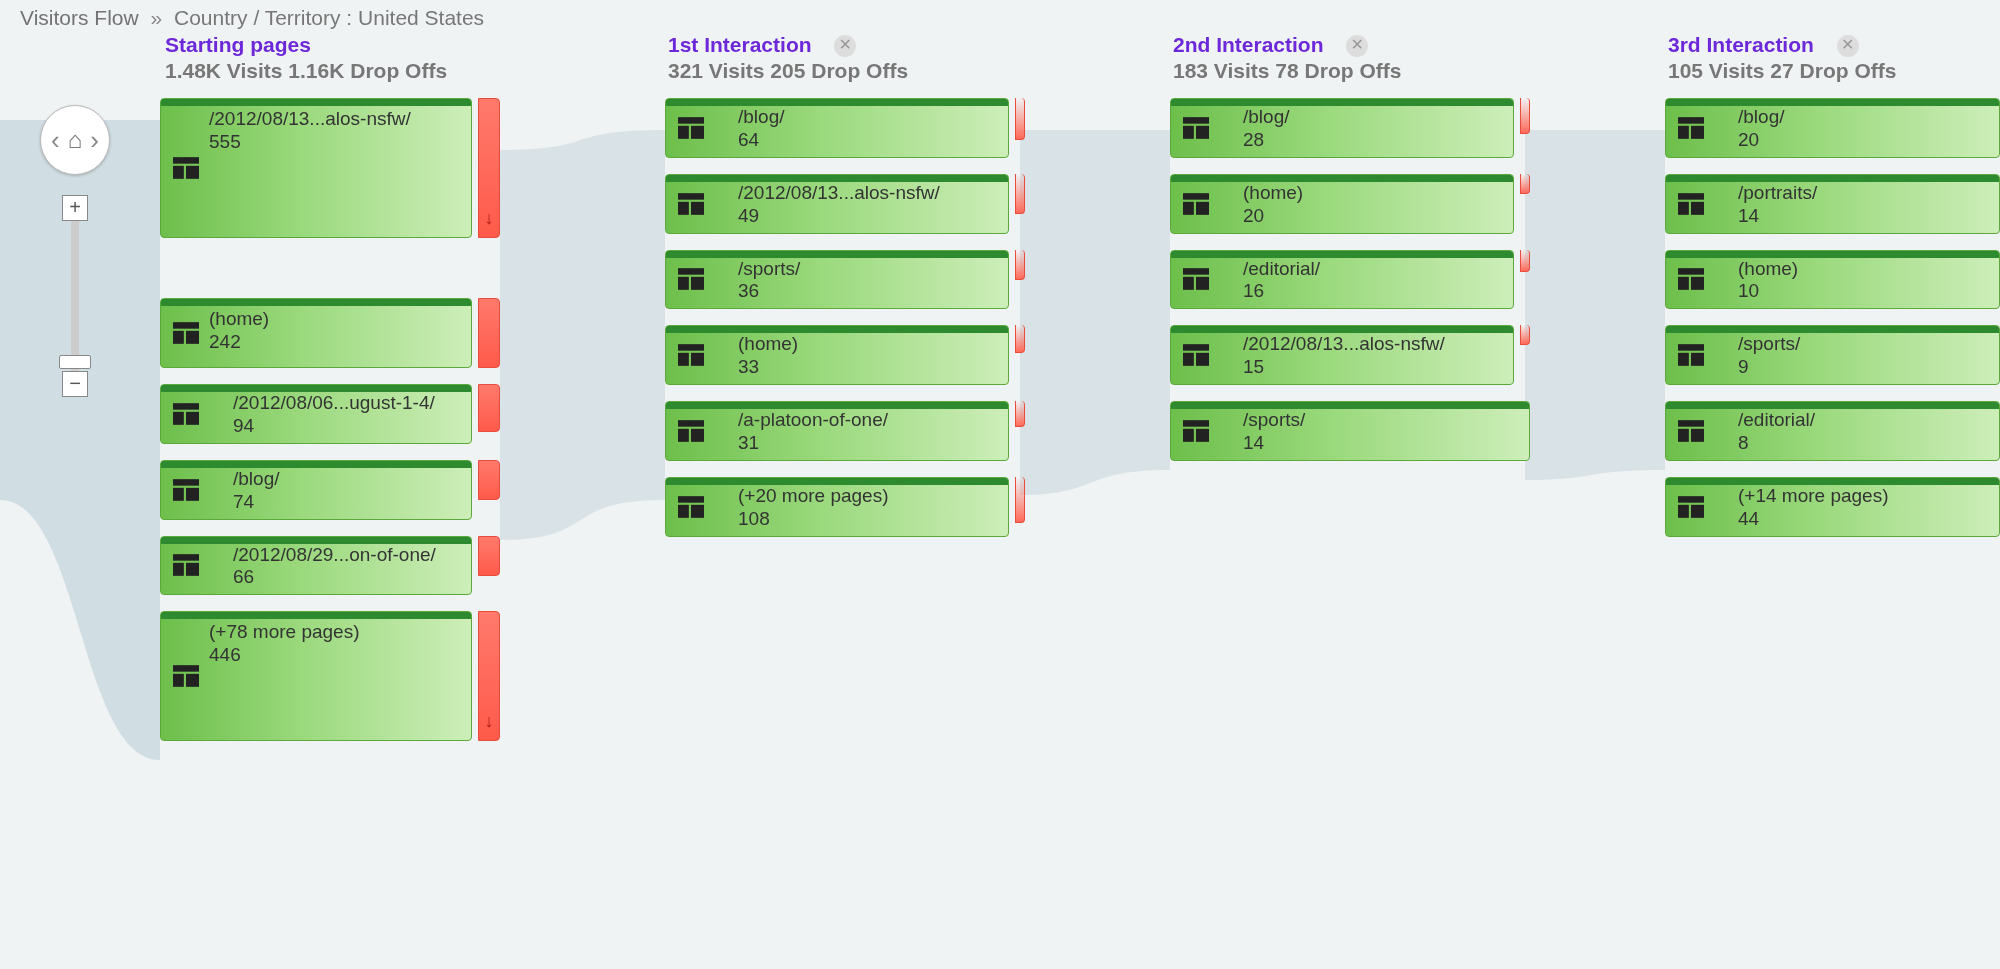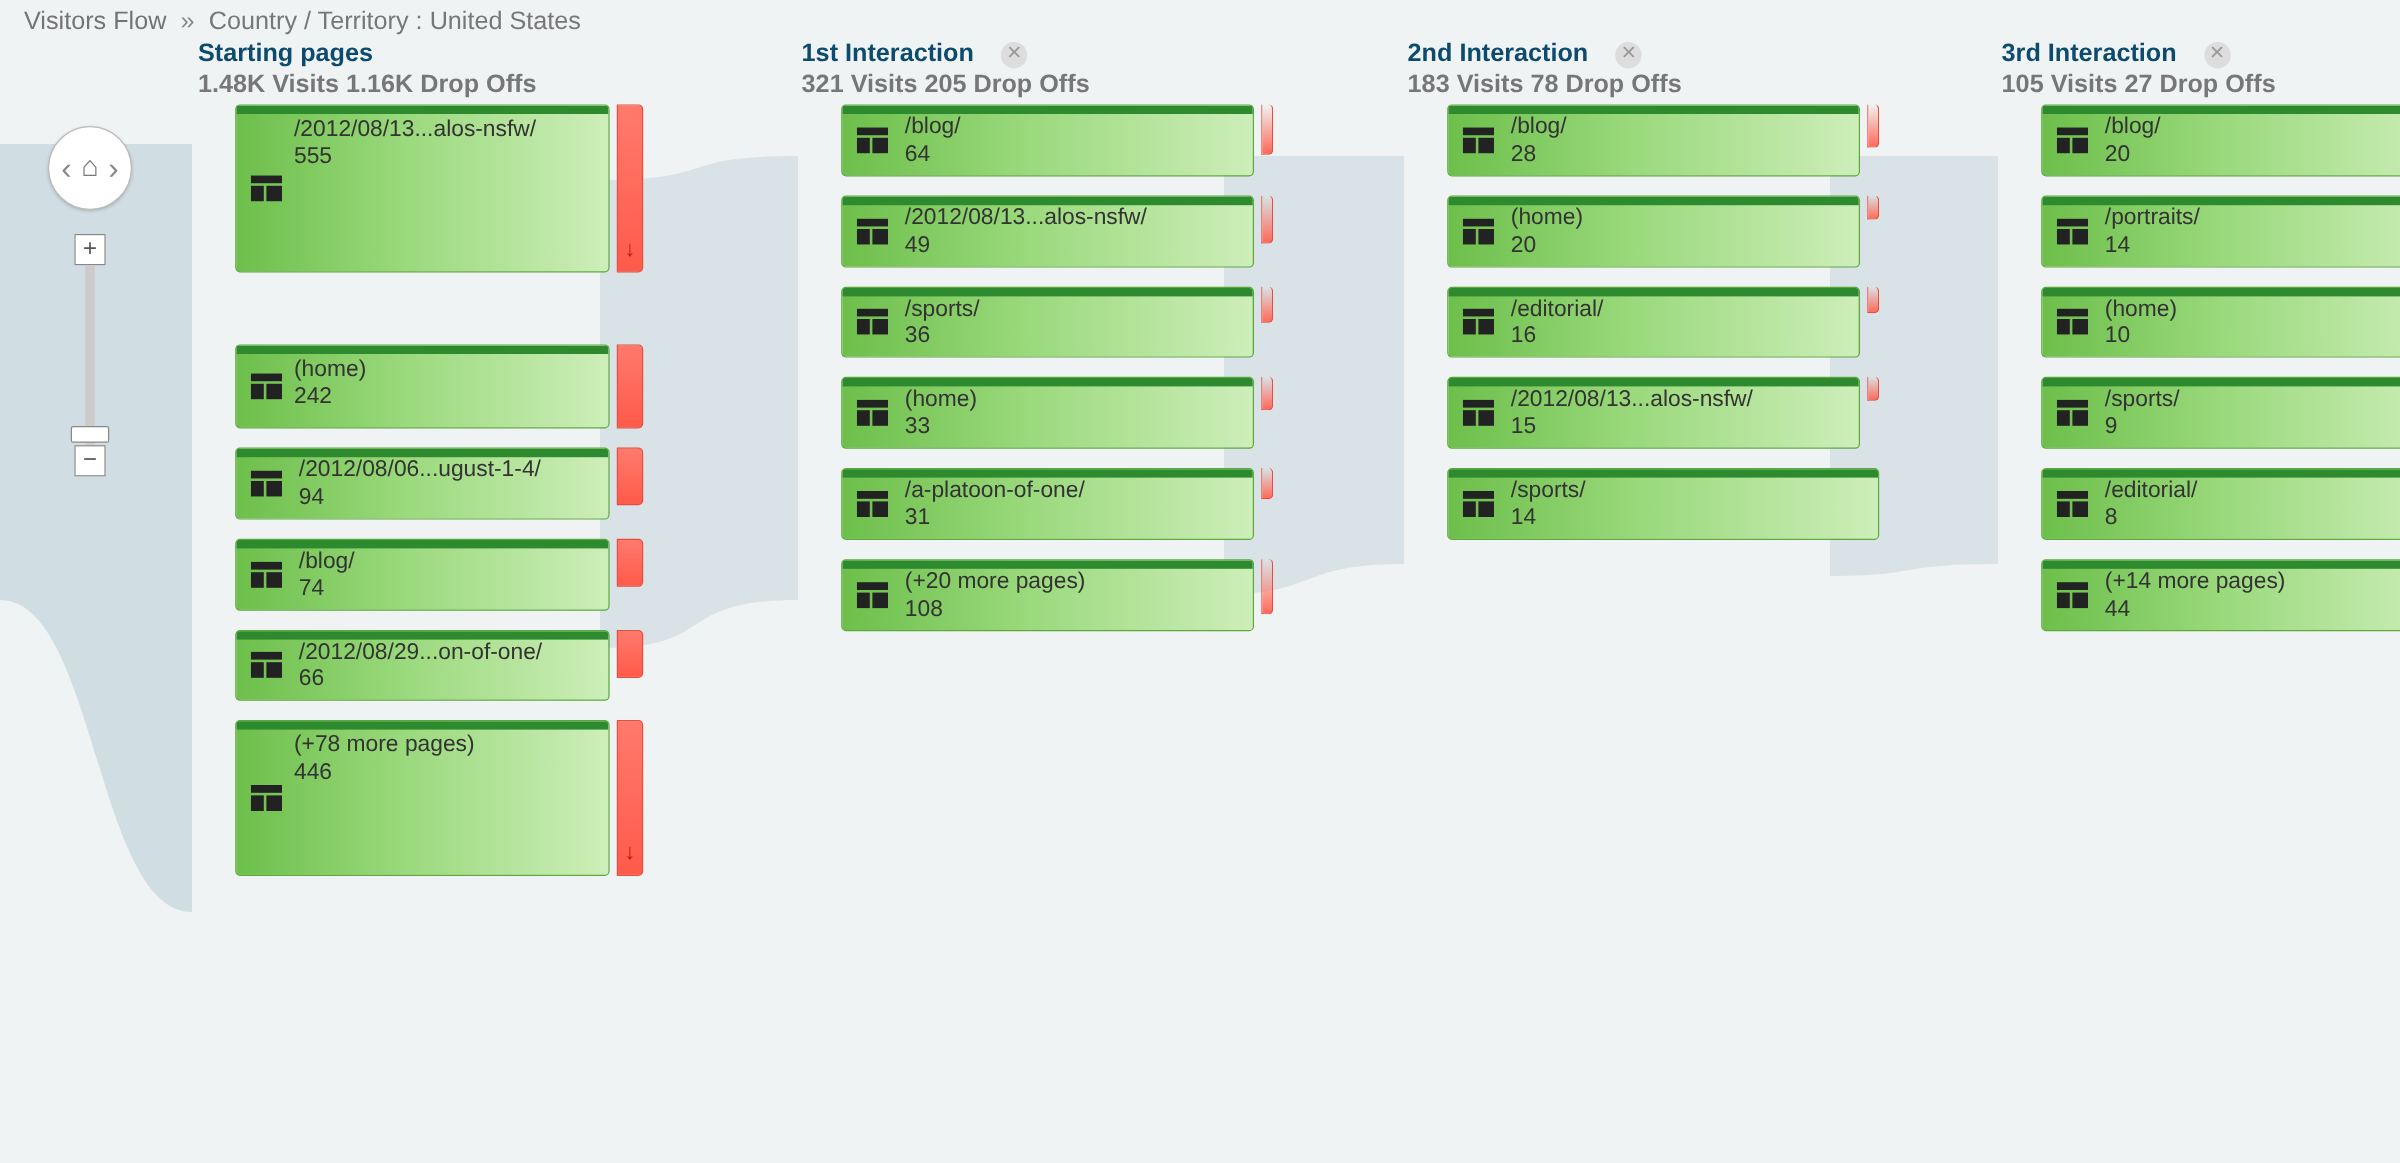--- a/index.html
+++ b/index.html
@@ -24,21 +24,21 @@
   }
   .crumb a { color:#737373; text-decoration:none; }
   .crumb .arrow { color:#888; margin:0 6px; }
 
   
   .colhdr {
     position:absolute;
     top:33px;
     color:#444;
   }
-  .colhdr .title { font-size:21px; font-weight:bold; color:#0c4a6e; }
+  .colhdr .title { font-size:21px; font-weight:bold; color:#6d28d9; }
   .colhdr .sub   { font-size:21px; font-weight:bold; color:#777; margin-top:2px; }
   .colhdr .close {
     display:inline-block; width:22px; height:22px; border-radius:11px;
     background:#ddd; color:#999; text-align:center; line-height:20px;
     font-size:16px; margin-left:18px; vertical-align:2px;
     cursor:pointer;
   }
 
   
   .navctrl {
@@ -72,23 +72,22 @@
   .zoomhandle {
     position:absolute; left:-3px; top:160px;
     width:32px; height:14px; background:#fff;
     border:1px solid #888; border-radius:2px;
     cursor:pointer;
   }
 
   
   .col {
     position:absolute;
-    top:87px;
+    top:98px;
     width:360px;
-    margin-left:36px;
   }
   .col.c0 { left:160px; width:340px; }
   .col.c1 { left:665px; }
   .col.c2 { left:1170px; }
   .col.c3 { left:1665px; width:335px; }
 
   
   .node {
     position:relative;
     margin-bottom:16px;
@@ -98,21 +97,21 @@
     position:relative;
     flex:1;
     background: linear-gradient(90deg, #6dbf4b 0%, #9ad97c 45%, #cdeeb9 100%);
     border:1px solid #5ba93a;
     border-radius:4px;
     padding:8px 12px 8px 48px;
     min-height:42px;
     cursor:pointer;
     overflow:hidden;
   }
-  .tile.small { padding:6px 12px 6px 52px; }
+  .tile.small { padding:6px 12px 6px 72px; }
   .tile .bar {
     position:absolute; left:0; right:0; top:0; height:7px;
     background:#2e8a2e;
   }
   .tile .pageicon {
     position:absolute; left:12px; top:50%; transform:translateY(-50%);
     width:26px; height:22px;
   }
   .pageicon svg { display:block; }
   .tile .lbl { font-size:19px; color:#333; line-height:1.25; word-break:break-all; }

